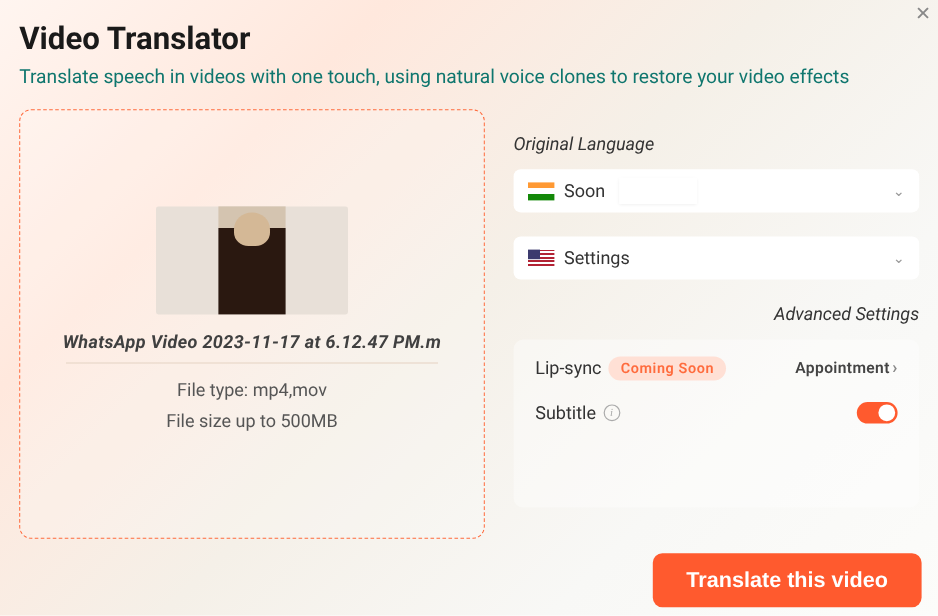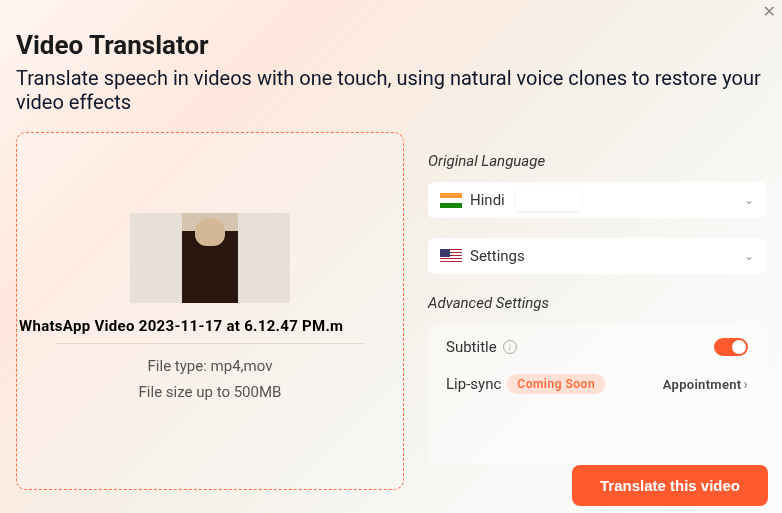--- a/index.html
+++ b/index.html
@@ -22,25 +22,24 @@
       font-size: 16px;
       color: #888;
       cursor: pointer;
       line-height: 1;
     }
     .title {
       font-size: 26px;
       font-weight: 700;
       color: #1a1a1a;
       margin-bottom: 6px;
-      margin-top: 12px;
     }
     .subtitle {
-      font-size: 20px;
-      color: #0f172a;
+      font-size: 16px;
+      color: #0f766e;
       margin-bottom: 18px;
     }
     .content {
       display: flex;
       gap: 24px;
     }
     .upload-area {
       width: 390px;
       height: 358px;
       border: 1.5px dashed #ff6b3d;
@@ -72,28 +71,29 @@
       left: 50%;
       transform: translateX(-50%);
       width: 30px;
       height: 28px;
       background: #d4b896;
       border-radius: 50% 50% 40% 40%;
     }
     .filename {
       font-size: 15px;
       font-weight: 700;
-      color: #000000;
+      color: #404040;
       letter-spacing: 0.3px;
       margin-bottom: 8px;
       white-space: nowrap;
       overflow: hidden;
       width: 100%;
-      text-align: left;
+      text-align: center;
       padding: 0 2px;
+      font-style: italic;
     }
     .divider {
       width: 310px;
       height: 1px;
       background: #e8d8c8;
       margin-bottom: 10px;
     }
     .file-info {
       font-size: 15px;
       color: #555;
@@ -162,20 +162,21 @@
       position: absolute;
       left: 88px;
       top: 7px;
       width: 65px;
       height: 22px;
       background: #fff;
       box-shadow: 0 1px 3px rgba(0,0,0,0.08);
     }
     .advanced-section {
       margin-top: 20px;
+      text-align: right;
     }
     .advanced-content {
       width: 338px;
       background: rgba(255,255,255,0.4);
       border-radius: 8px;
       padding: 14px 18px;
       min-height: 140px;
     }
     .adv-row {
       display: flex;
@@ -245,21 +246,21 @@
     .appt-chevron {
       font-size: 14px;
       color: #888;
     }
     .translate-btn {
       position: absolute;
       bottom: 7px;
       right: 14px;
       background: #ff5a2e;
       color: #fff;
-      font-size: 15px;
+      font-size: 18px;
       font-weight: 600;
       padding: 12px 28px;
       border-radius: 8px;
       border: none;
       cursor: pointer;
     }
   </style>
 </head>
 <body>
 
@@ -278,49 +279,49 @@
     <div class="filename">WhatsApp Video 2023-11-17 at 6.12.47 PM.m</div>
     <div class="divider"></div>
     <div class="file-info">File type: mp4,mov</div>
     <div class="file-info">File size up to  500MB</div>
   </div>
 
   <div class="settings">
     <div class="setting-label">Original Language</div>
     <div class="dropdown dropdown-special">
       <span class="flag flag-india"></span>
-      <span class="dropdown-text">Hindi</span>
+      <span class="dropdown-text">Soon</span>
       <div class="white-box"></div>
       <span class="chevron">⌄</span>
     </div>
 
     <div class="dropdown">
       <span class="flag flag-us"></span>
       <span class="dropdown-text">Settings</span>
       <span class="chevron">⌄</span>
     </div>
 
     <div class="advanced-section">
       <div class="setting-label">Advanced Settings</div>
       <div class="advanced-content">
-        <div class="adv-row">
-          <div class="adv-left">
-            <span class="adv-label">Subtitle</span>
-            <span class="info-icon">i</span>
-          </div>
-          <div class="toggle"></div>
-        </div>
         <div class="adv-row">
           <div class="adv-left">
             <span class="adv-label">Lip-sync</span>
             <span class="coming-soon">Coming Soon</span>
           </div>
           <div class="appointment">
             <span>Appointment</span>
             <span class="appt-chevron">›</span>
           </div>
         </div>
+        <div class="adv-row">
+          <div class="adv-left">
+            <span class="adv-label">Subtitle</span>
+            <span class="info-icon">i</span>
+          </div>
+          <div class="toggle"></div>
+        </div>
       </div>
     </div>
   </div>
 </div>
 
 <button class="translate-btn">Translate this video</button>
 
 </body></html>

